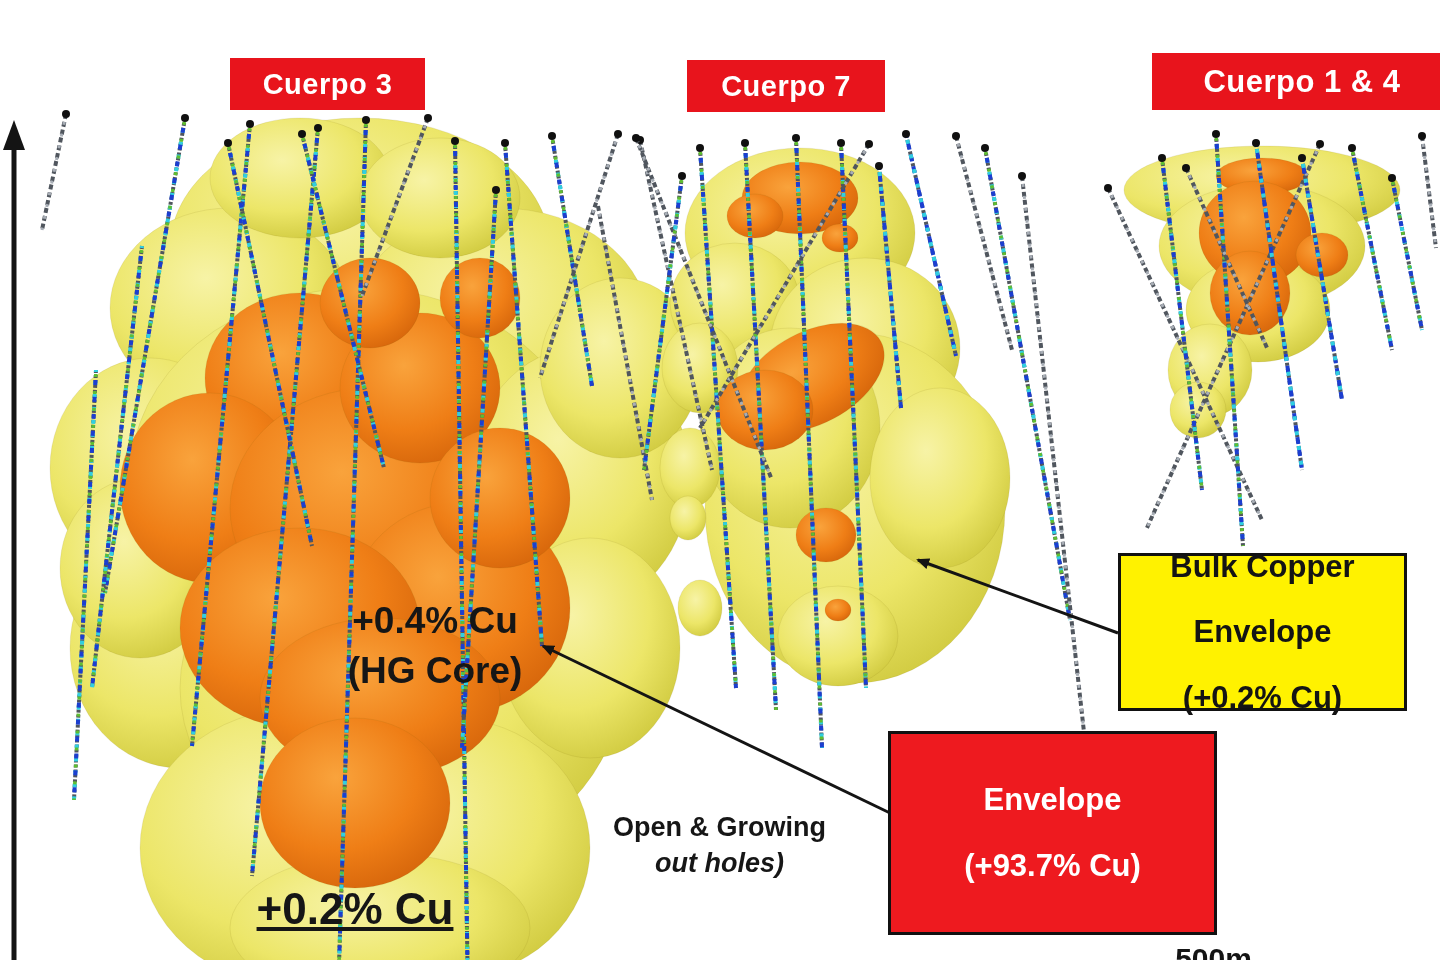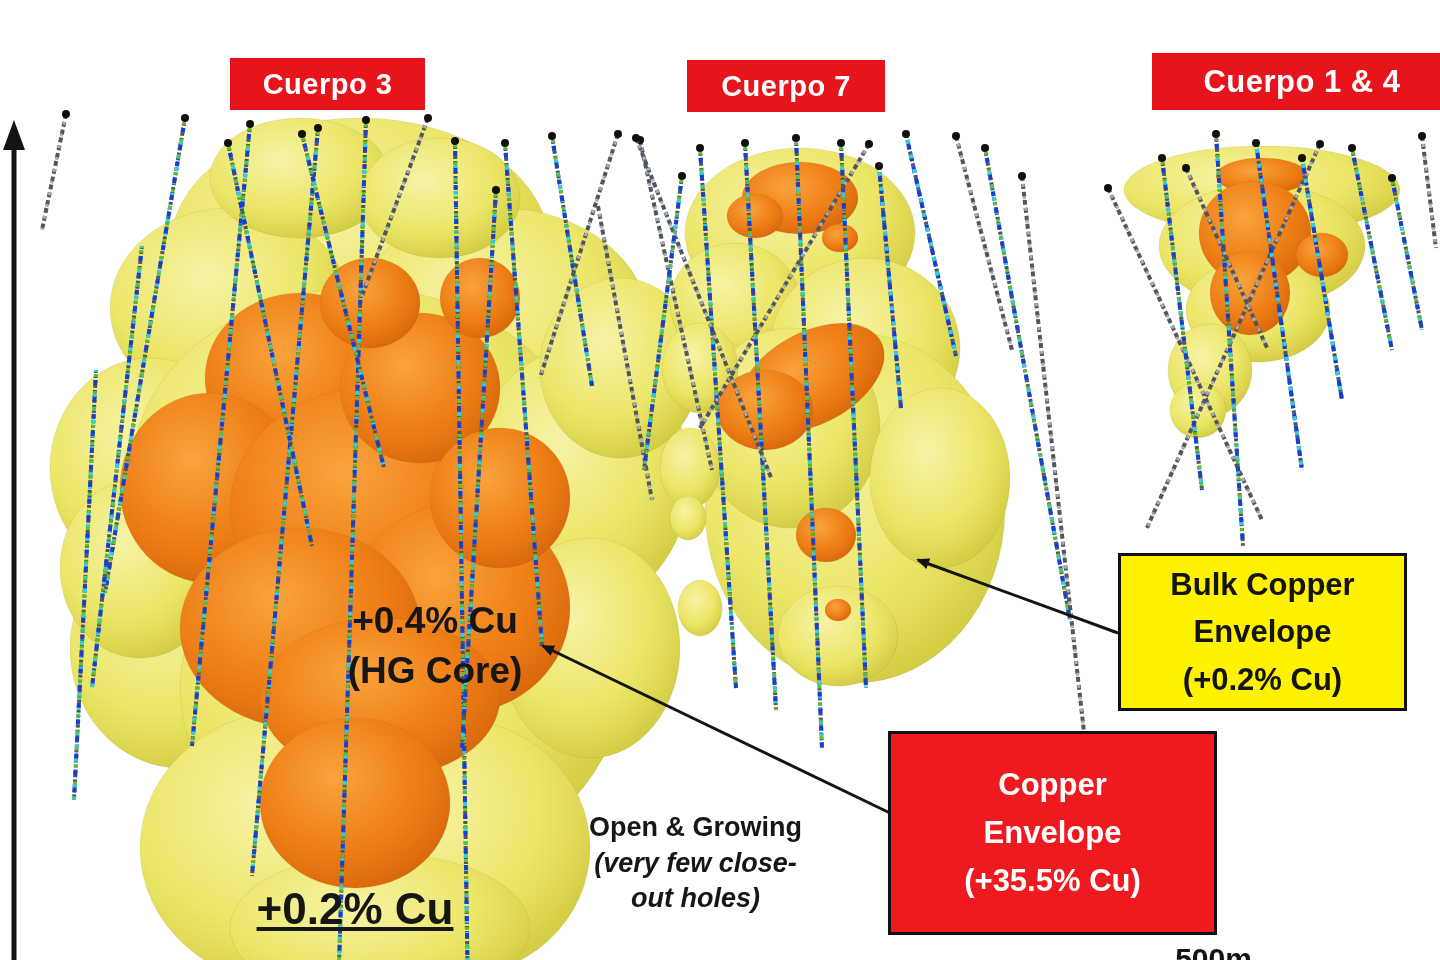--- a/index.html
+++ b/index.html
@@ -9,21 +9,21 @@
   }
   .stage svg{position:absolute;left:0;top:0;}
   .cuerpo-label{
     position:absolute;background:var(--label-red,#e8141c);color:#fff;font-weight:700;
     display:flex;align-items:center;justify-content:center;letter-spacing:.5px;
   }
   .ann{position:absolute;color:#161616;font-weight:700;text-align:center;line-height:1.32;}
   .ann .it{font-style:italic;}
   .legend-box{
     position:absolute;border:3px solid #111;font-weight:700;text-align:center;
-    display:flex;flex-direction:column;justify-content:center;
+    display:flex;flex-direction:column;justify-content:center;gap:18px;
   }
   .legend-bulk{background:var(--legend-yellow,#fff200);color:#141414;}
   .legend-hg{background:var(--legend-red,#ee1a1f);color:#fff;}
   .scale-text{position:absolute;color:#141414;font-weight:700;}
 </style>
 </head>
 <body>
 
 <div class="stage">
 
@@ -289,34 +289,32 @@
   <div class="cuerpo-label" style="left:687px;top:12px;width:198px;height:52px;font-size:29px;">Cuerpo 7</div>
   <div class="cuerpo-label" style="left:1152px;top:5px;width:300px;height:57px;font-size:31px;">Cuerpo 1 &amp; 4</div>
 
   <div class="ann" style="left:285px;top:548px;width:300px;font-size:37px;line-height:1.35;">
     <div>+0.4% Cu</div>
     <div>(HG Core)</div>
   </div>
 
   <div class="ann" style="left:240px;top:832px;width:230px;font-size:44px;text-decoration:underline;">+0.2% Cu</div>
 
-  <div class="ann" style="left:548px;top:762px;width:295px;font-size:27px;">
+  <div class="ann" style="left:572px;top:762px;width:295px;font-size:27px;">
     <div>Open &amp; Growing</div>
-    <div class="it">(very few close-</div>
     <div class="it">out holes)</div>
   </div>
 
   <div class="legend-box legend-bulk" style="left:1118px;top:505px;width:283px;height:152px;font-size:31px;line-height:1.52;">
     <div>Bulk Copper</div>
     <div>Envelope</div>
     <div>(+0.2% Cu)</div>
   </div>
 
   <div class="legend-box legend-hg" style="left:888px;top:683px;width:323px;height:198px;font-size:31px;line-height:1.55;">
-    <div>Copper</div>
     <div>Envelope</div>
-    <div>(+35.5% Cu)</div>
+    <div>(+93.7% Cu)</div>
   </div>
 
   <div class="scale-text" style="left:990px;top:894px;width:447px;text-align:center;font-size:30px;">500m</div>
   <div class="scale-text" style="left:32px;top:916px;font-size:38px;">1.2km</div>
 
 </div>
 
 </body></html>

